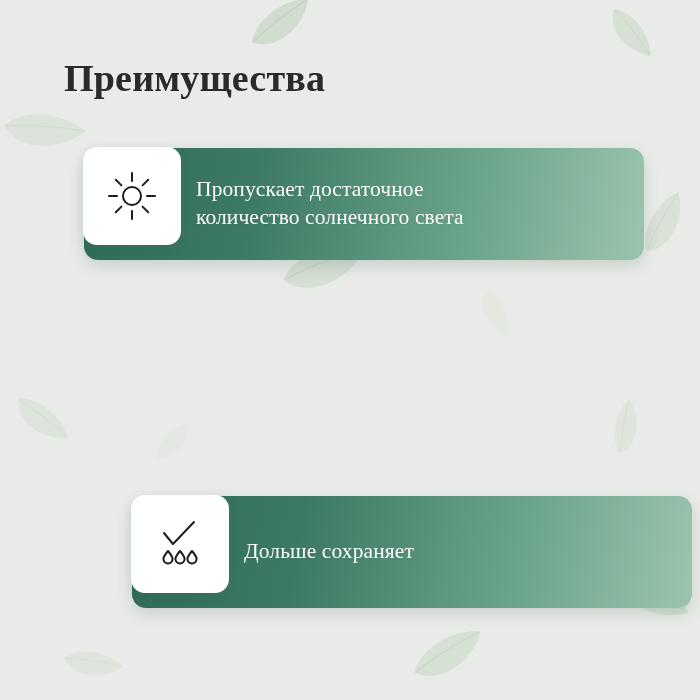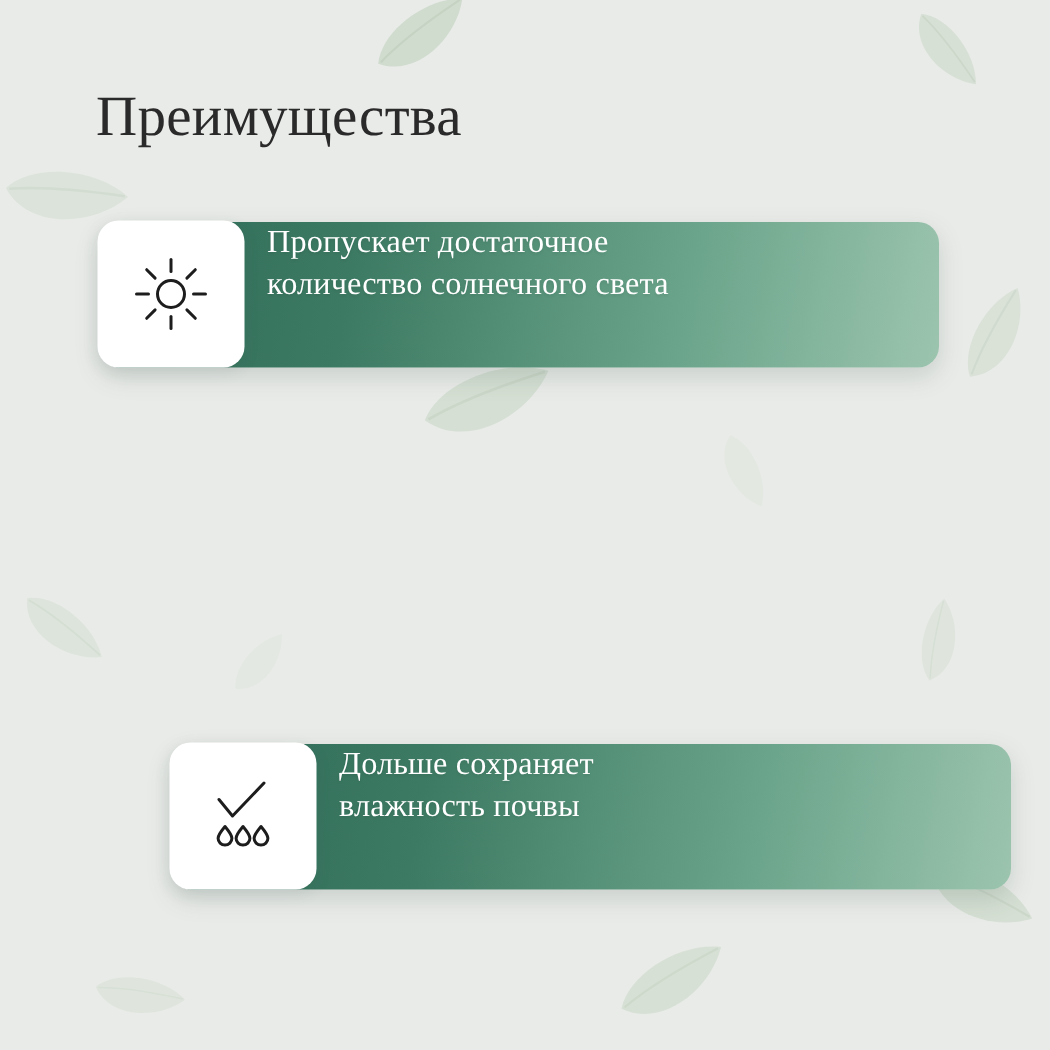--- a/index.html
+++ b/index.html
@@ -36,36 +36,36 @@
     width: 700px;
     height: 700px;
     padding: 0;
   }
 
   .page-title {
     position: absolute;
     left: 64px;
     top: 58px;
     font-size: 38px;
-    font-weight: 400;
+    font-weight: 700;
     color: #2a2a2a;
     letter-spacing: 0.2px;
     line-height: 1.1;
   }
 
   .card {
     position: absolute;
-    left: 66px;
+    left: 84px;
     width: 560px;
-    height: 97px;
+    height: 112px;
     border-radius: 14px;
     background: linear-gradient(100deg, #2e6a57 0%, #3d7a63 30%, #6ba58b 70%, #9cc4ae 100%);
     box-shadow: 0 6px 16px rgba(60, 90, 75, 0.18);
     display: flex;
-    align-items: flex-start;
+    align-items: center;
   }
   .card.c1 { top: 148px; }
   .card.c2 { top: 322px; }
   .card.c3 { top: 496px; margin-left: 48px; }
 
   .icon-box {
     position: absolute;
     left: -1px;
     top: -1px;
     width: 98px;
@@ -209,17 +209,16 @@
     <div class="icon-box">
       <svg width="56" height="56" viewBox="0 0 56 56" fill="none" stroke="#1d1d1d" stroke-width="2" stroke-linecap="round" stroke-linejoin="round">
         <path d="M12 17l9 11L42 6"></path>
         <path d="M16 35c3 3.6 4.6 5.8 4.6 7.8a4.6 4.6 0 1 1-9.2 0c0-2 1.6-4.2 4.6-7.8Z"></path>
         <path d="M28 35c3 3.6 4.6 5.8 4.6 7.8a4.6 4.6 0 1 1-9.2 0c0-2 1.6-4.2 4.6-7.8Z"></path>
         <path d="M40 35c3 3.6 4.6 5.8 4.6 7.8a4.6 4.6 0 1 1-9.2 0c0-2 1.6-4.2 4.6-7.8Z"></path>
       </svg>
     </div>
     <div class="card-text">
       <span class="line">Дольше сохраняет</span>
-      <span class="line">влажность почвы</span>
     </div>
   </div>
 
 </div>
 
 </body></html>

